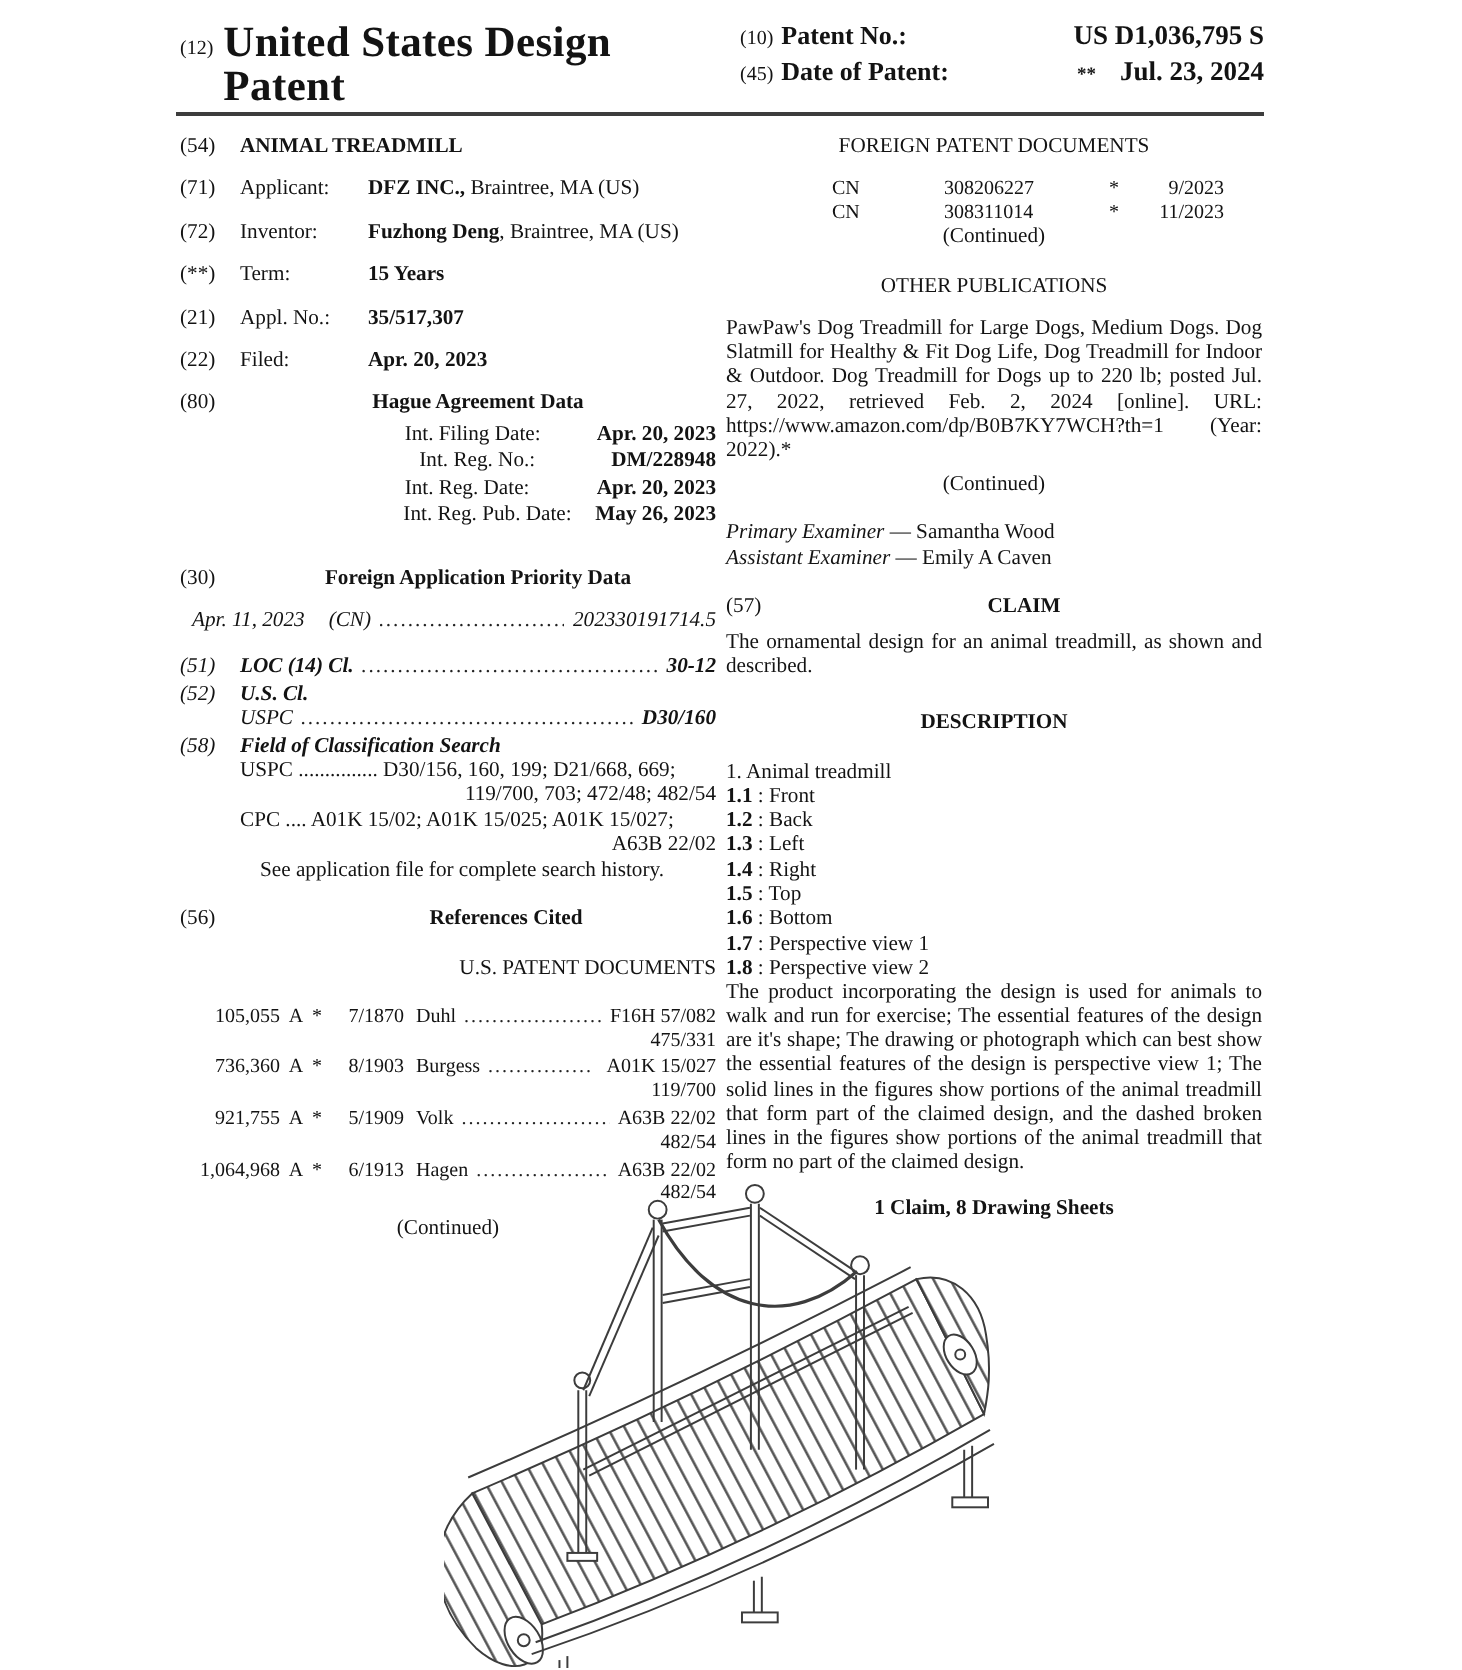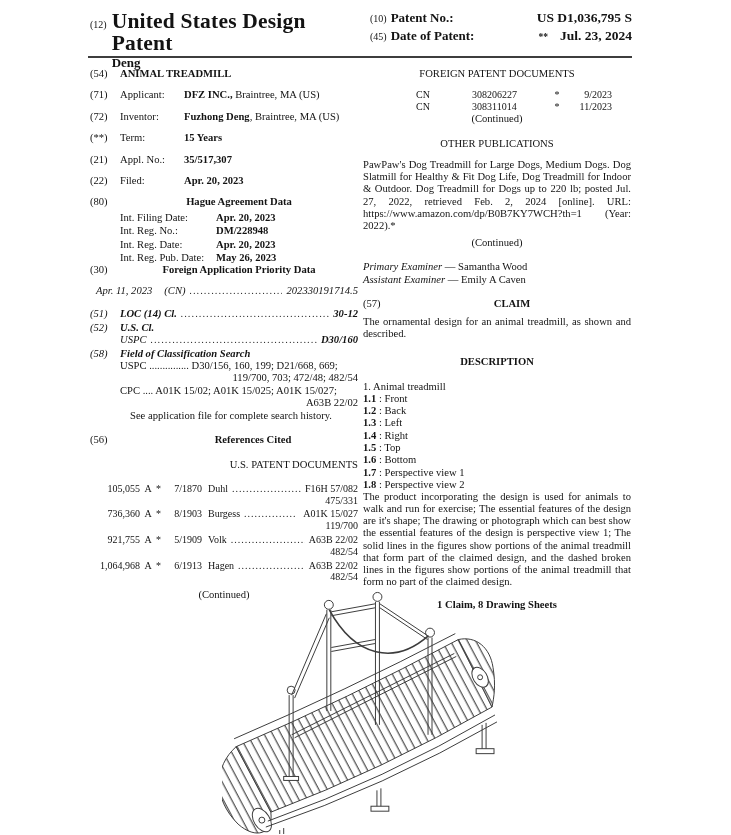--- a/index.html
+++ b/index.html
@@ -22,21 +22,21 @@
   
   .col{position:absolute;top:68px;font-size:10.6px;line-height:12.4px;}
   .col-l{left:90px;width:268px;}
   .col-r{left:363px;width:268px;line-height:12.1px;}
   .item{display:flex;margin-bottom:9px;}
   .inum{width:30px;flex:none;}
   .ilabel{width:64px;flex:none;}
   b,.b{font-weight:bold;}
   .ctr{text-align:center;}
   .sec-head{text-align:center;margin-bottom:9px;}
-  .hag-row{display:flex;margin-left:30px;margin-bottom:1px;}
+  .hag-row{display:flex;margin-left:30px;margin-bottom:1px;justify-content:flex-end;}
   .hag-label{width:96px;flex:none;}
   .leaders{flex:1;overflow:hidden;white-space:nowrap;letter-spacing:1px;margin:0 4px;color:#222;}
   .flexrow{display:flex;align-items:center;font-style:italic;}
   .ref-row{display:flex;font-size:10px;line-height:11.8px;}
   .ref-num{width:50px;flex:none;text-align:right;}
   .ref-kind{width:16px;flex:none;text-align:center;}
   .ref-star{width:10px;flex:none;}
   .ref-date{width:36px;flex:none;text-align:right;margin-right:6px;}
   .ref-cls2{font-size:10px;line-height:11.8px;text-align:right;margin-bottom:2px;}
   .for-row{display:flex;font-size:10px;line-height:12px;}
@@ -54,21 +54,20 @@
 </head>
 <body>
 
 <div class="page">
 
   <div class="hdr">
     <div class="hdr-l">
       <span class="pnum">(12)</span>
       <div>
         <h1 class="title">United States Design Patent</h1>
-        <div class="surname">Deng</div>
       </div>
     </div>
     <div class="hdr-r">
       <div class="row">
         <span class="pnum">(10)</span>
         <span class="hlabel">Patent No.:</span>
         <span class="hval">US D1,036,795 S</span>
       </div>
       <div class="row">
         <span class="pnum">(45)</span>
@@ -126,21 +125,21 @@
       <span class="b">Apr. 20, 2023</span>
     </div>
     <div class="hag-row">
       <span class="hag-label">Int. Reg. No.:</span>
       <span class="b">DM/228948</span>
     </div>
     <div class="hag-row">
       <span class="hag-label">Int. Reg. Date:</span>
       <span class="b">Apr. 20, 2023</span>
     </div>
-    <div class="hag-row" style="margin-bottom:0;">
+    <div class="hag-row" style="margin-bottom:20px;">
       <span class="hag-label">Int. Reg. Pub. Date:</span>
       <span class="b">May 26, 2023</span>
     </div>
 
     <div class="item" style="margin-bottom:8px;">
       <span class="inum">(30)</span>
       <span class="b" style="flex:1;text-align:center;">Foreign Application Priority Data</span>
     </div>
     <div class="flexrow" style="margin-bottom:11px;">
       <span style="margin-left:6px;">Apr. 11, 2023</span>

